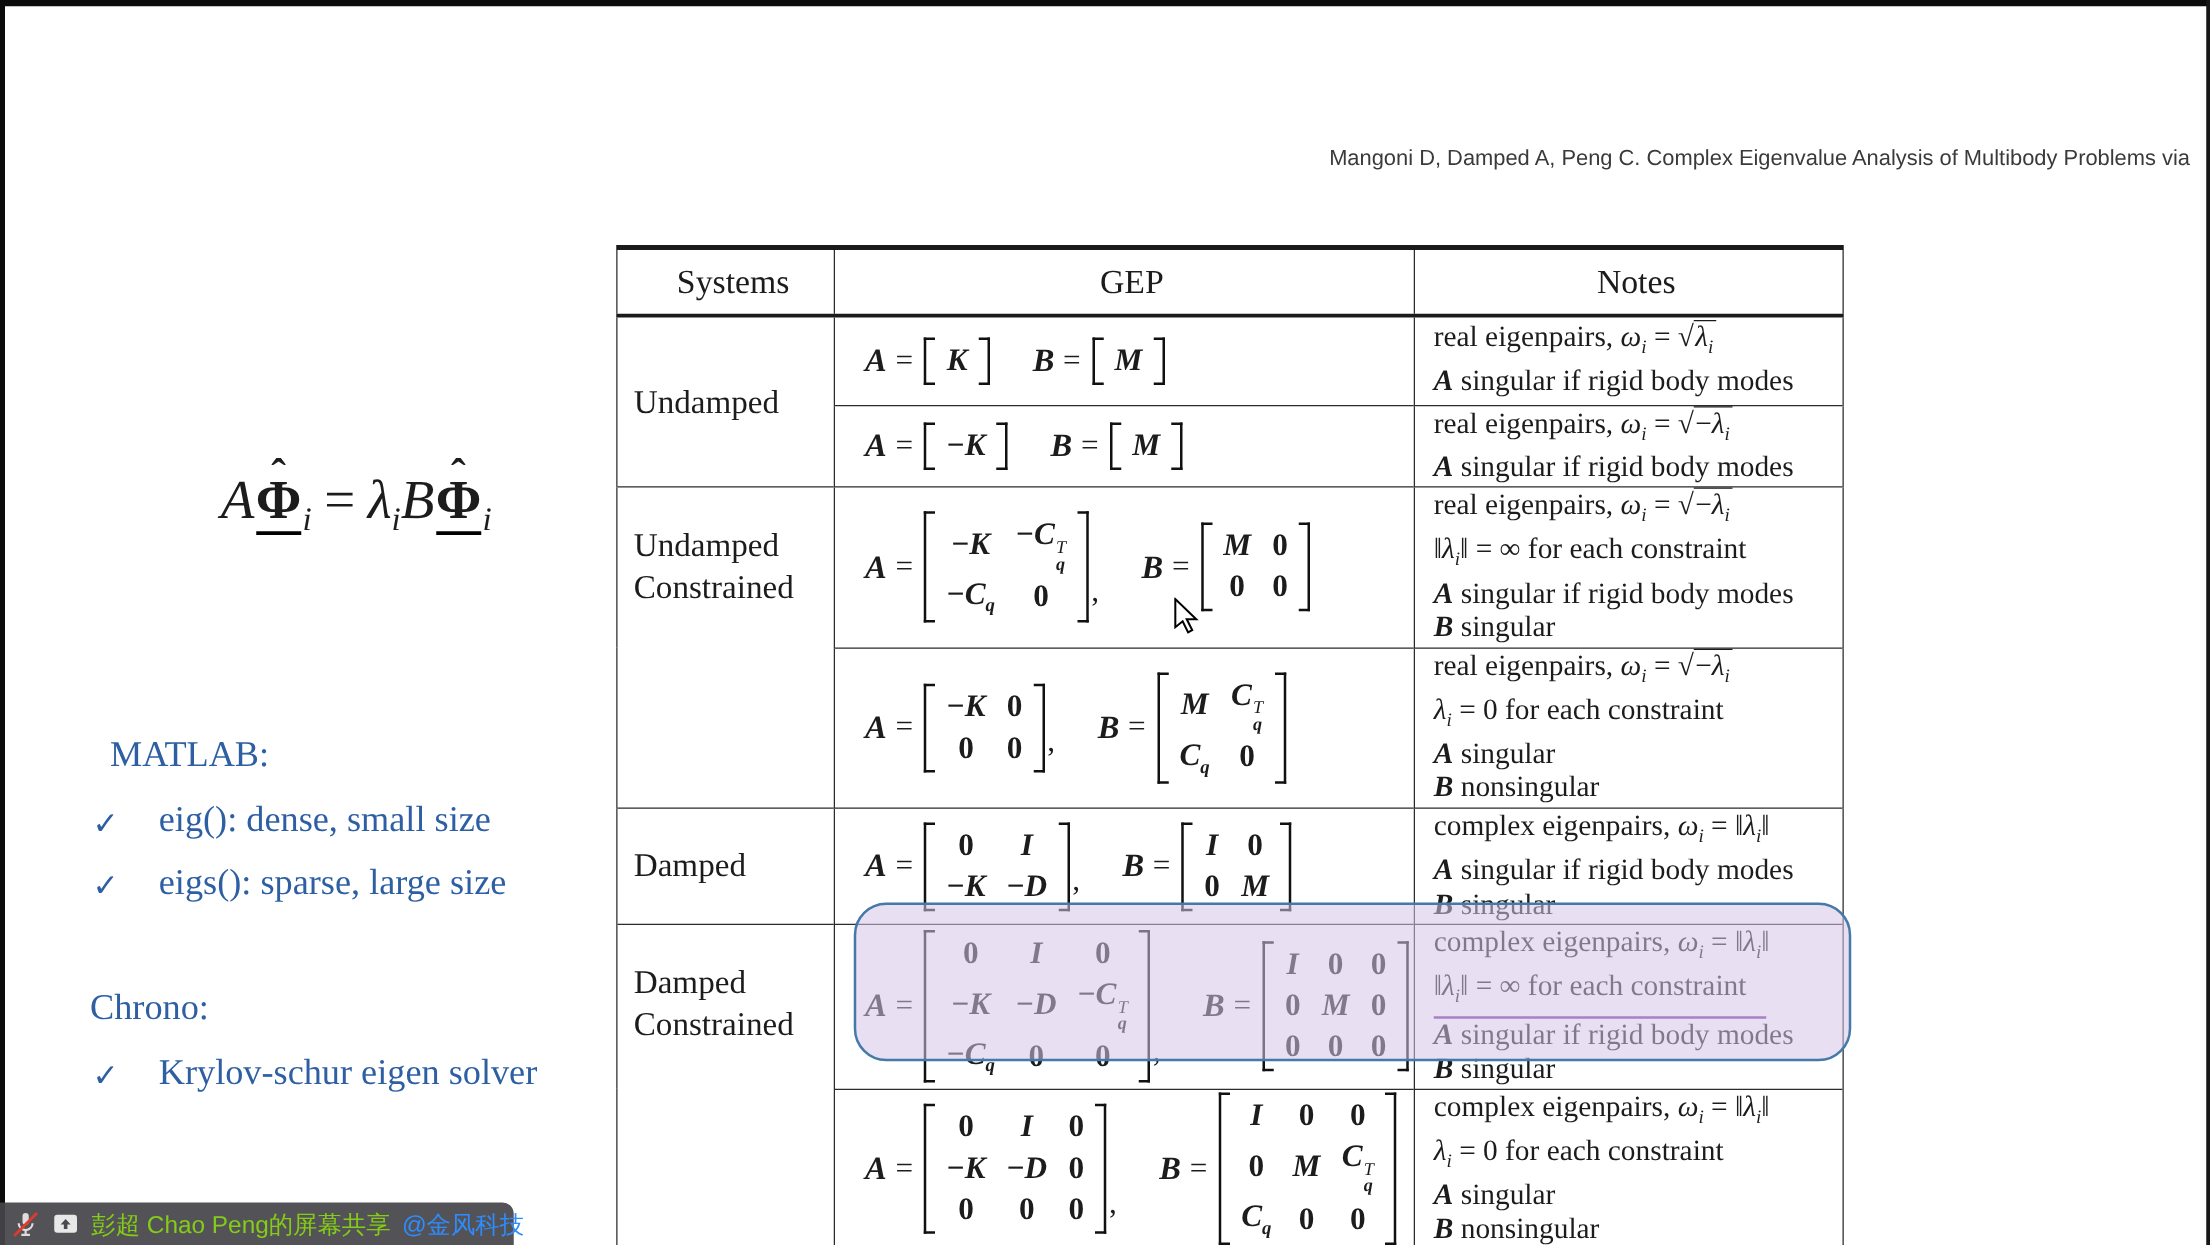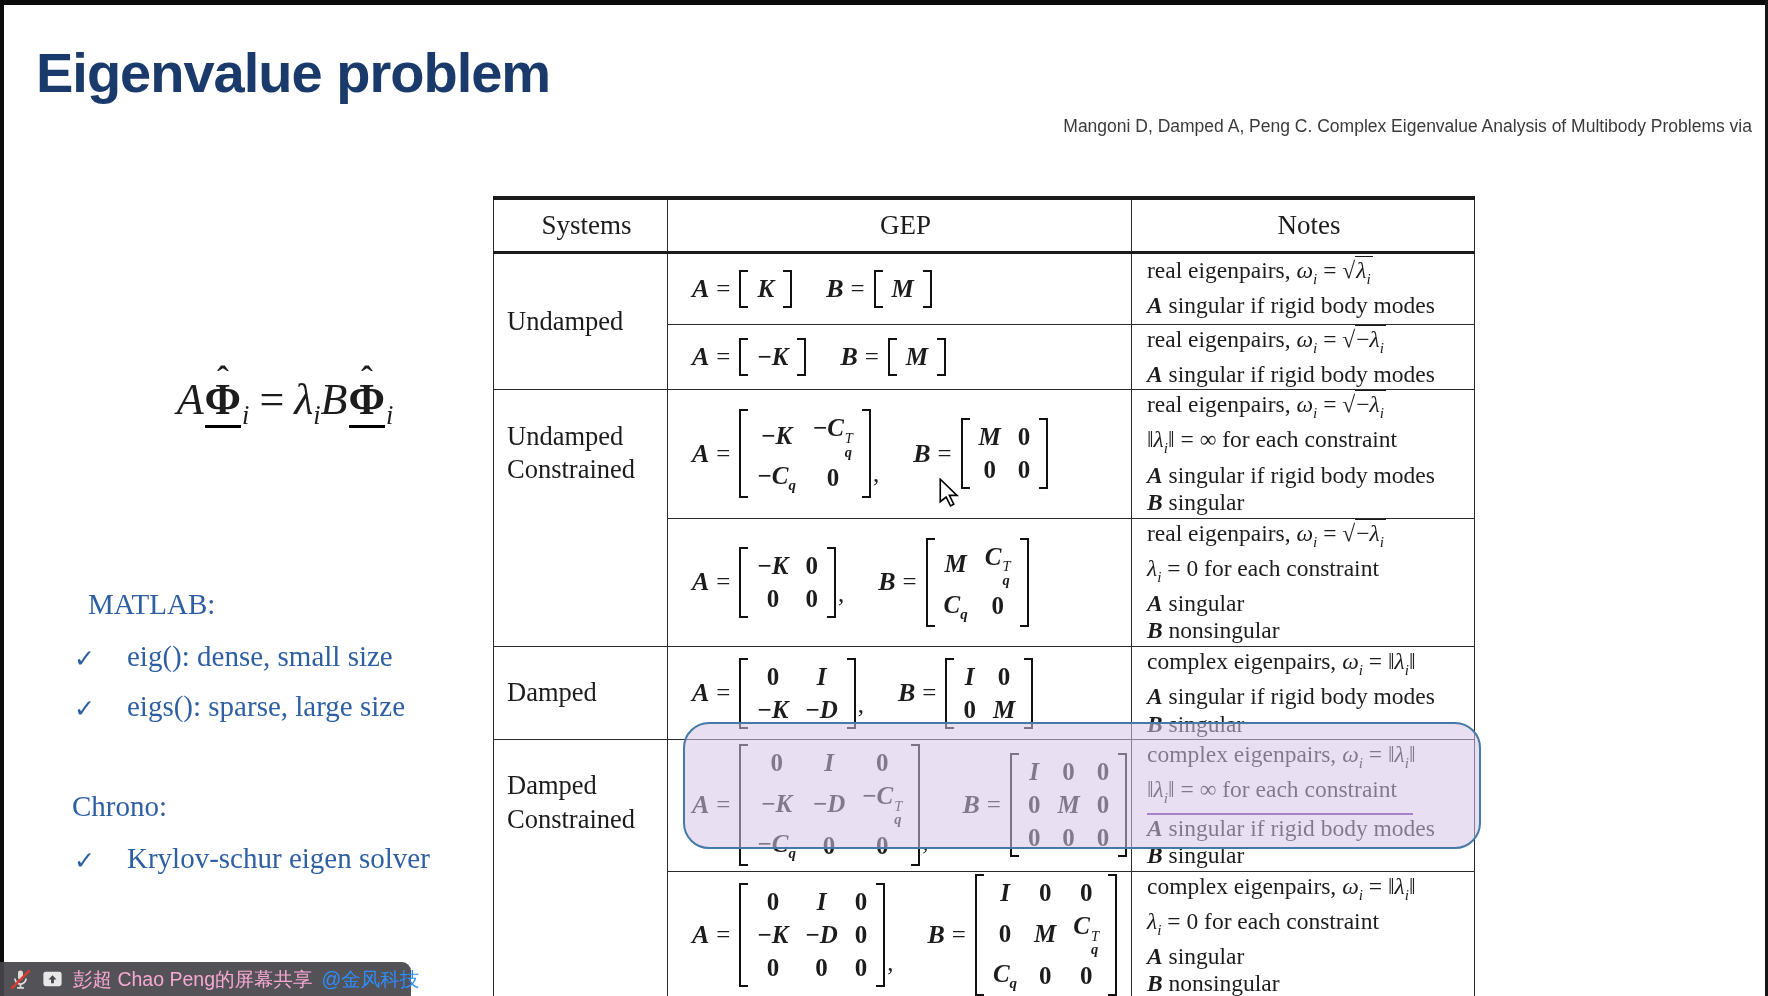--- a/index.html
+++ b/index.html
@@ -84,32 +84,31 @@
           border-radius:26px;pointer-events:none;z-index:5;}
 
   
   .cursor{position:absolute;left:938px;top:478px;z-index:9;}
 
   
   .share-bar{position:absolute;left:0;top:962px;height:34px;width:390px;
              background:rgba(70,70,74,0.93);border-top-right-radius:9px;z-index:10;
              display:flex;align-items:center;gap:9px;padding:0 12px 0 9px;
              font-family:"Liberation Sans",sans-serif;}
-  .share-name{color:#f9a8d4;font-size:19.5px;white-space:nowrap;}
+  .share-name{color:#84cc16;font-size:19.5px;white-space:nowrap;}
   .share-mention{color:var(--c-mention);font-size:19.5px;white-space:nowrap;}
 </style>
 </head>
 <body>
 
 <div class="stage">
   <div class="frame-top"></div>
   <div class="frame-left"></div>
   <div class="frame-right"></div>
 
-  <div class="title">Eigenvalue problem</div>
 
   <div class="citation">
     <div>Mangoni D, Damped A, Peng C. Complex Eigenvalue Analysis of Multibody Problems via</div>
   </div>
 
   <div class="eigen-eq" id="eigen-eq"><span class="it">A</span><span class="phiw"><span class="hat">ˆ</span><span class="phib">Φ</span></span><sub>i</sub><span class="rel">=</span><span class="it">λ</span><sub>i</sub><span class="it">B</span><span class="phiw"><span class="hat">ˆ</span><span class="phib">Φ</span></span><sub>i</sub></div>
 
   <div class="side-block side-head" style="left:88px;top:588px;">MATLAB:</div>
   <span class="chk" style="left:74px;top:644px;">✓</span>
   <div class="side-block side-item" style="left:127px;top:640px;">eig(): dense, small size</div>

